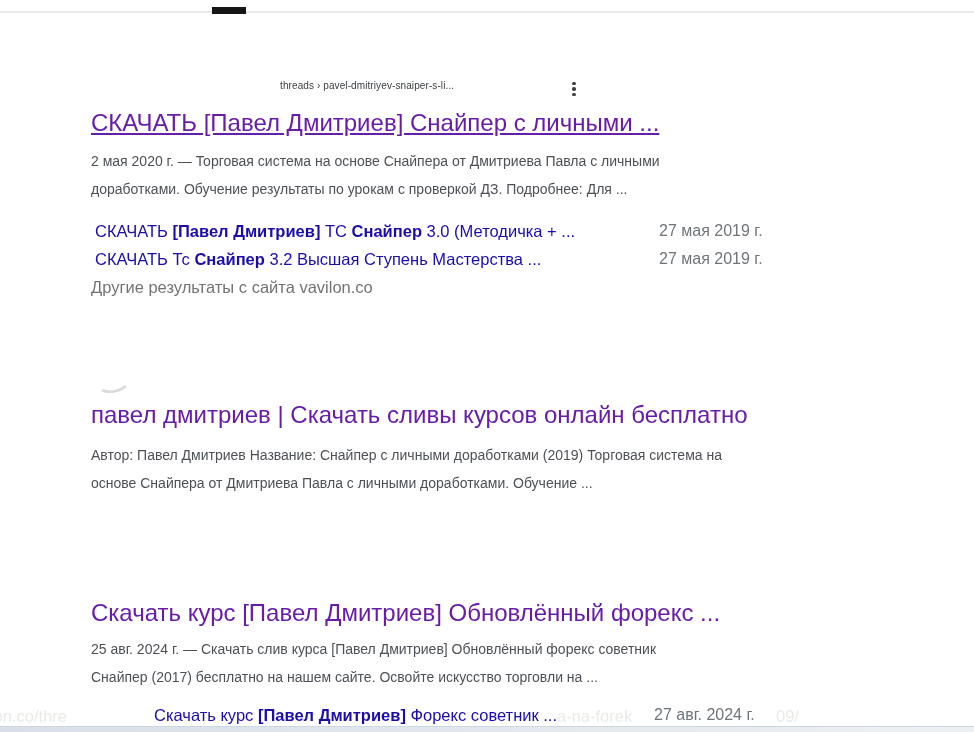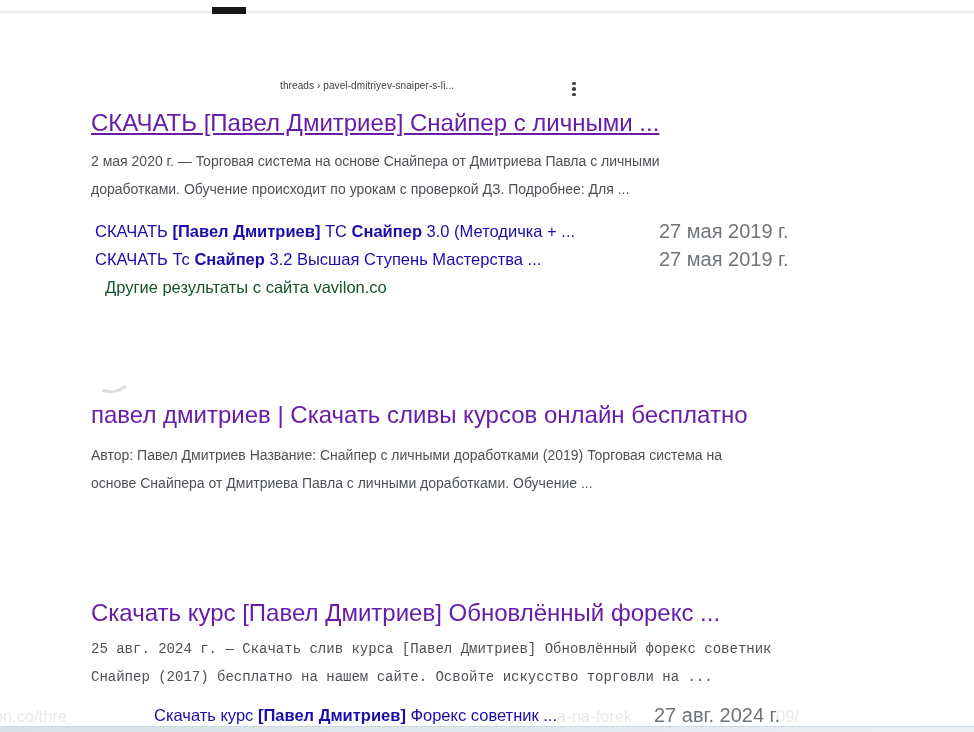--- a/index.html
+++ b/index.html
@@ -15,25 +15,25 @@
 
   a.title-link{display:block;position:absolute;left:91px;font-size:24px;color:#681da8;text-decoration:none;white-space:nowrap;cursor:pointer;}
   a.title-link.underlined{text-decoration:underline;}
 
   .snippet{position:absolute;left:91px;font-size:14px;line-height:28px;color:#4d5156;}
   .snippet div{white-space:nowrap;}
 
   .sitelink-row{position:absolute;left:4px;width:974px;height:28px;}
   .sitelink-row a{position:absolute;left:91px;font-size:16.5px;line-height:28px;color:#1a0dab;text-decoration:none;white-space:nowrap;cursor:pointer;}
   .sitelink-row a b{font-weight:bold;}
-  .sitelink-row .date{position:absolute;left:655px;font-size:20px;line-height:28px;color:#70757a;white-space:nowrap;}
+  .sitelink-row .date{position:absolute;left:655px;font-size:16px;line-height:28px;color:#70757a;white-space:nowrap;}
   .sitelink-row.bottom a{left:150px;}
   .sitelink-row.bottom .date{left:650px;}
 
-  .more-results{position:absolute;left:105px;font-size:16.5px;line-height:28px;color:#14532d;text-decoration:none;white-space:nowrap;cursor:pointer;}
+  .more-results{position:absolute;left:91px;font-size:16.5px;line-height:28px;color:#737373;text-decoration:none;white-space:nowrap;cursor:pointer;}
 
   .loading-arc{position:absolute;top:371px;left:96px;width:28px;height:16px;border:3px solid transparent;border-bottom:3px solid #dcdcdc;border-radius:50%;transform:rotate(-10deg);}
 
   .ghost{position:absolute;font-size:16.5px;line-height:28px;color:#e8ebe6;white-space:nowrap;}
 
   .bottom-strip{position:absolute;top:726px;left:0;width:974px;height:6px;background:linear-gradient(to right,#d7e0e8,#edf0f3);border-top:1px solid #cdd7df;box-sizing:border-box;}
 </style>
 </head>
 <body>
 
@@ -46,21 +46,21 @@
   <div class="more-dots">
       <i></i>
       <i></i>
       <i></i>
     </div>
 
   <a class="title-link underlined" style="top:109px;">СКАЧАТЬ [Павел Дмитриев] Снайпер с личными ...</a>
 
   <div class="snippet" style="top:147px;">
     <div>2 мая 2020 г. — Торговая система на основе Снайпера от Дмитриева Павла с личными</div>
-    <div>доработками. Обучение происходит по урокам с проверкой ДЗ. Подробнее: Для ...</div>
+    <div>доработками. Обучение результаты по урокам с проверкой ДЗ. Подробнее: Для ...</div>
   </div>
 
   <div class="sitelink-row" style="top:217px;">
     <a><span>СКАЧАТЬ </span><b>[Павел Дмитриев]</b><span> ТС </span><b>Снайпер</b><span> 3.0 (Методичка + ...</span></a>
     <span class="date">27 мая 2019 г.</span>
   </div>
 
   <div class="sitelink-row" style="top:245px;">
     <a><span>СКАЧАТЬ Тс </span><b>Снайпер</b><span> 3.2 Высшая Ступень Мастерства ...</span></a>
     <span class="date">27 мая 2019 г.</span>
@@ -72,21 +72,21 @@
 
   <a class="title-link" style="top:401px;">павел дмитриев | Скачать сливы курсов онлайн бесплатно</a>
 
   <div class="snippet" style="top:441px;">
     <div>Автор: Павел Дмитриев Название: Снайпер с личными доработками (2019) Торговая система на</div>
     <div>основе Снайпера от Дмитриева Павла с личными доработками. Обучение ...</div>
   </div>
 
   <a class="title-link" style="top:599px;">Скачать курс [Павел Дмитриев] Обновлённый форекс ...</a>
 
-  <div class="snippet" style="top:635px;font-family:Liberation Mono, monospace;">
+  <div class="snippet" style="top:635px;">
     <div>25 авг. 2024 г. — Скачать слив курса [Павел Дмитриев] Обновлённый форекс советник</div>
     <div>Снайпер (2017) бесплатно на нашем сайте. Освойте искусство торговли на ...</div>
   </div>
 
   <span class="ghost" style="top:702px;left:-10px;">lon.co/thre</span>
   <span class="ghost" style="top:702px;left:557px;">a-na-forek</span>
   <span class="ghost" style="top:702px;left:776px;">09/</span>
 
   <div class="sitelink-row bottom" style="top:701px;">
     <a><span>Скачать курс </span><b>[Павел Дмитриев]</b><span> Форекс советник ...</span></a>

